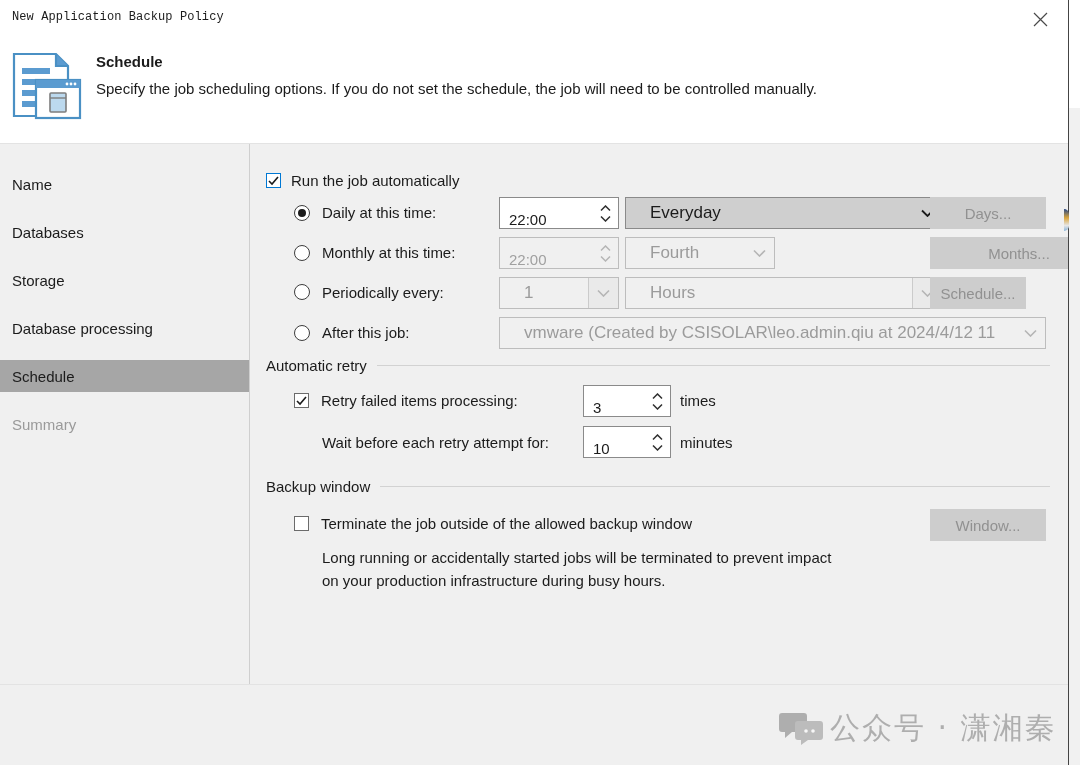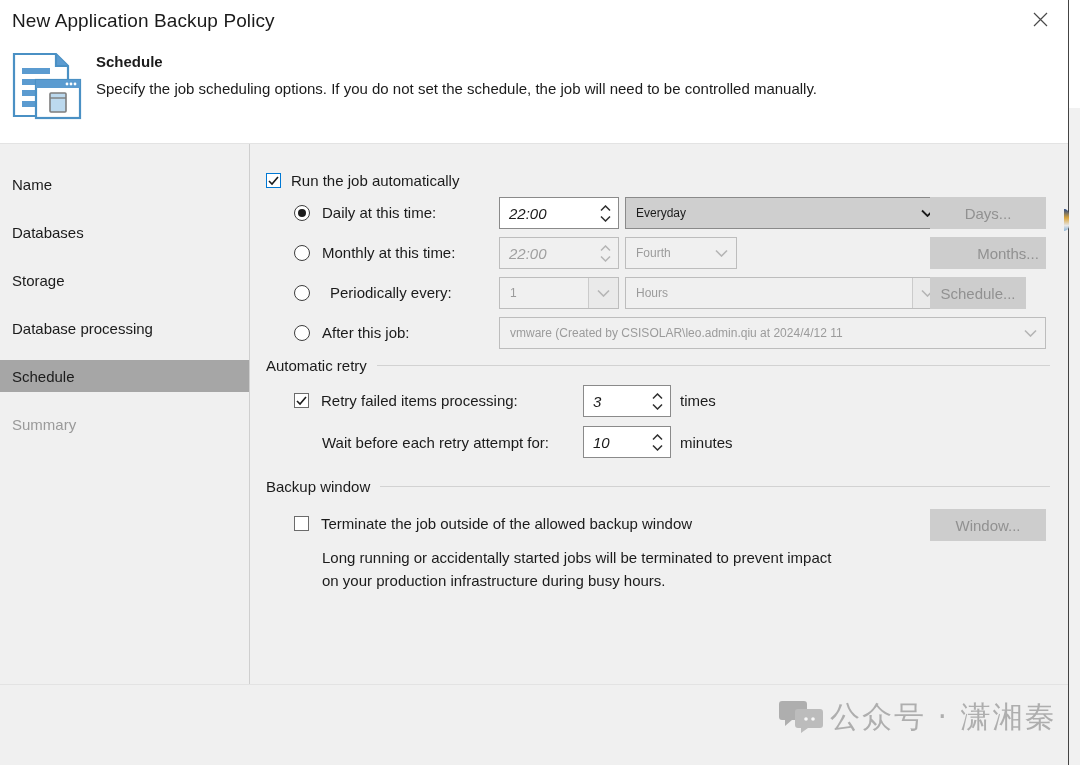--- a/index.html
+++ b/index.html
@@ -15,22 +15,23 @@
     background: #ffffff;
   }
 
   
   .titlebar {
     position: absolute; left: 0; top: 0; width: 1080px; height: 40px;
     background: #ffffff;
   }
   .titlebar-text {
     position: absolute; left: 12px; top: 10px;
-    font-size: 19px; color: #1b1b1b; letter-spacing: 0.1px;
+    font-size: 12px; color: #1b1b1b; letter-spacing: 0.1px;
     white-space: nowrap;
+    font-family: Liberation Mono, monospace;
   }
   .close-btn {
     position: absolute; left: 1016px; top: 0; width: 48px; height: 38px;
     display: flex; align-items: center; justify-content: center;
     cursor: default;
   }
   .close-btn svg { display: block; }
 
   
   .header {
@@ -117,42 +118,42 @@
     width: 16px; height: 16px; border-radius: 50%;
     border: 1.6px solid #3d3d3d; background: #ffffff;
     display: inline-flex; align-items: center; justify-content: center;
   }
   .rb .dot { width: 8px; height: 8px; border-radius: 50%; background: #1b1b1b; }
 
   
   .spin {
     position: absolute; height: 32px;
     background: #ffffff; border: 1px solid #8a8a8a;
-    display: flex; align-items: center; font-style: italic;
+    display: flex; align-items: flex-end;
   }
   .spin .val {
     flex: 1; padding-left: 9px; font-size: 15px; color: #1b1b1b;
     font-family: "Liberation Sans", sans-serif;
   }
   .spin .arrows {
     width: 26px; height: 100%;
     display: flex; flex-direction: column; align-items: center; justify-content: center;
     gap: 3px;
   }
   .spin.dis { background: #f0f0f0; border: 1px solid #bdbdbd; }
   .spin.dis .val { color: #a0a0a0; }
 
   
   .combo {
     position: absolute; height: 32px;
     background: #cfcfcf; border: 1px solid #8a8a8a;
     display: flex; align-items: center;
   }
   .combo .txt {
-    flex: 1; padding-left: 10px; font-size: 12px; color: #1b1b1b;
+    flex: 1; padding-left: 24px; font-size: 17px; color: #1b1b1b;
     overflow: hidden; white-space: nowrap;
   }
   .combo .car {
     width: 30px; display: flex; align-items: center; justify-content: center;
   }
   .combo.dis { background: #f0f0f0; border: 1px solid #bdbdbd; }
   .combo.dis .txt { color: #9b9b9b; }
 
   .combo.split .car {
     border-left: 1px solid #cbcbcb; height: 100%; background: #eaeaea;
@@ -181,21 +182,21 @@
     position: absolute; left: 0; top: 685px; width: 1068px; height: 80px;
     background: #f0f0f0;
   }
 
   
   .watermark {
     position: absolute; left: 778px; top: 697px;
     width: 290px; height: 52px;
     pointer-events: none;
     opacity: 0.5;
-    display: flex; align-items: flex-start;
+    display: flex; align-items: flex-end;
   }
   .wm-text {
     font-size: 30px; color: #6f6f6f; letter-spacing: 2px;
     white-space: nowrap; margin-left: 6px;
     font-family: "DejaVu Sans", sans-serif;
   }
 </style>
 </head>
 <body>
 
@@ -303,33 +304,33 @@
       <span class="val">22:00</span>
       <span class="arrows">
         <svg width="11" height="7" viewBox="0 0 11 7">
             <path d="M1 5.5 L5.5 1 L10 5.5" stroke="#b5b5b5" stroke-width="1.5" fill="none"></path>
           </svg>
         <svg width="11" height="7" viewBox="0 0 11 7">
             <path d="M1 1.5 L5.5 6 L10 1.5" stroke="#b5b5b5" stroke-width="1.5" fill="none"></path>
           </svg>
       </span>
     </div>
-    <div class="combo dis" style="left:375px; top:93px; width:112px;">
+    <div class="combo dis" style="left:375px; top:93px; width:150px;">
       <span class="txt">Fourth</span>
       <span class="car">
         <svg width="13" height="8" viewBox="0 0 13 8">
             <path d="M1 1.5 L6.5 7 L12 1.5" stroke="#b5b5b5" stroke-width="1.6" fill="none"></path>
           </svg>
       </span>
     </div>
-    <div class="pbtn" style="left:680px; top:93px; width:116px;padding-left:40px;">
+    <div class="pbtn" style="left:680px; top:93px; width:138px;padding-left:40px;">
       <span>Months...</span>
     </div>
 
-    <div class="row" style="left:44px; top:140px; display:flex; align-items:flex-end; gap:20px;">
+    <div class="row" style="left:44px; top:140px; display:flex; align-items:flex-start; gap:12px;">
       <span class="rb"></span>
       <span class="lbl">Periodically every:</span>
     </div>
     <div class="combo dis split" style="left:249px; top:133px; width:120px;">
       <span class="txt">1</span>
       <span class="car">
         <svg width="13" height="8" viewBox="0 0 13 8">
             <path d="M1 1.5 L6.5 7 L12 1.5" stroke="#b5b5b5" stroke-width="1.6" fill="none"></path>
           </svg>
       </span>

